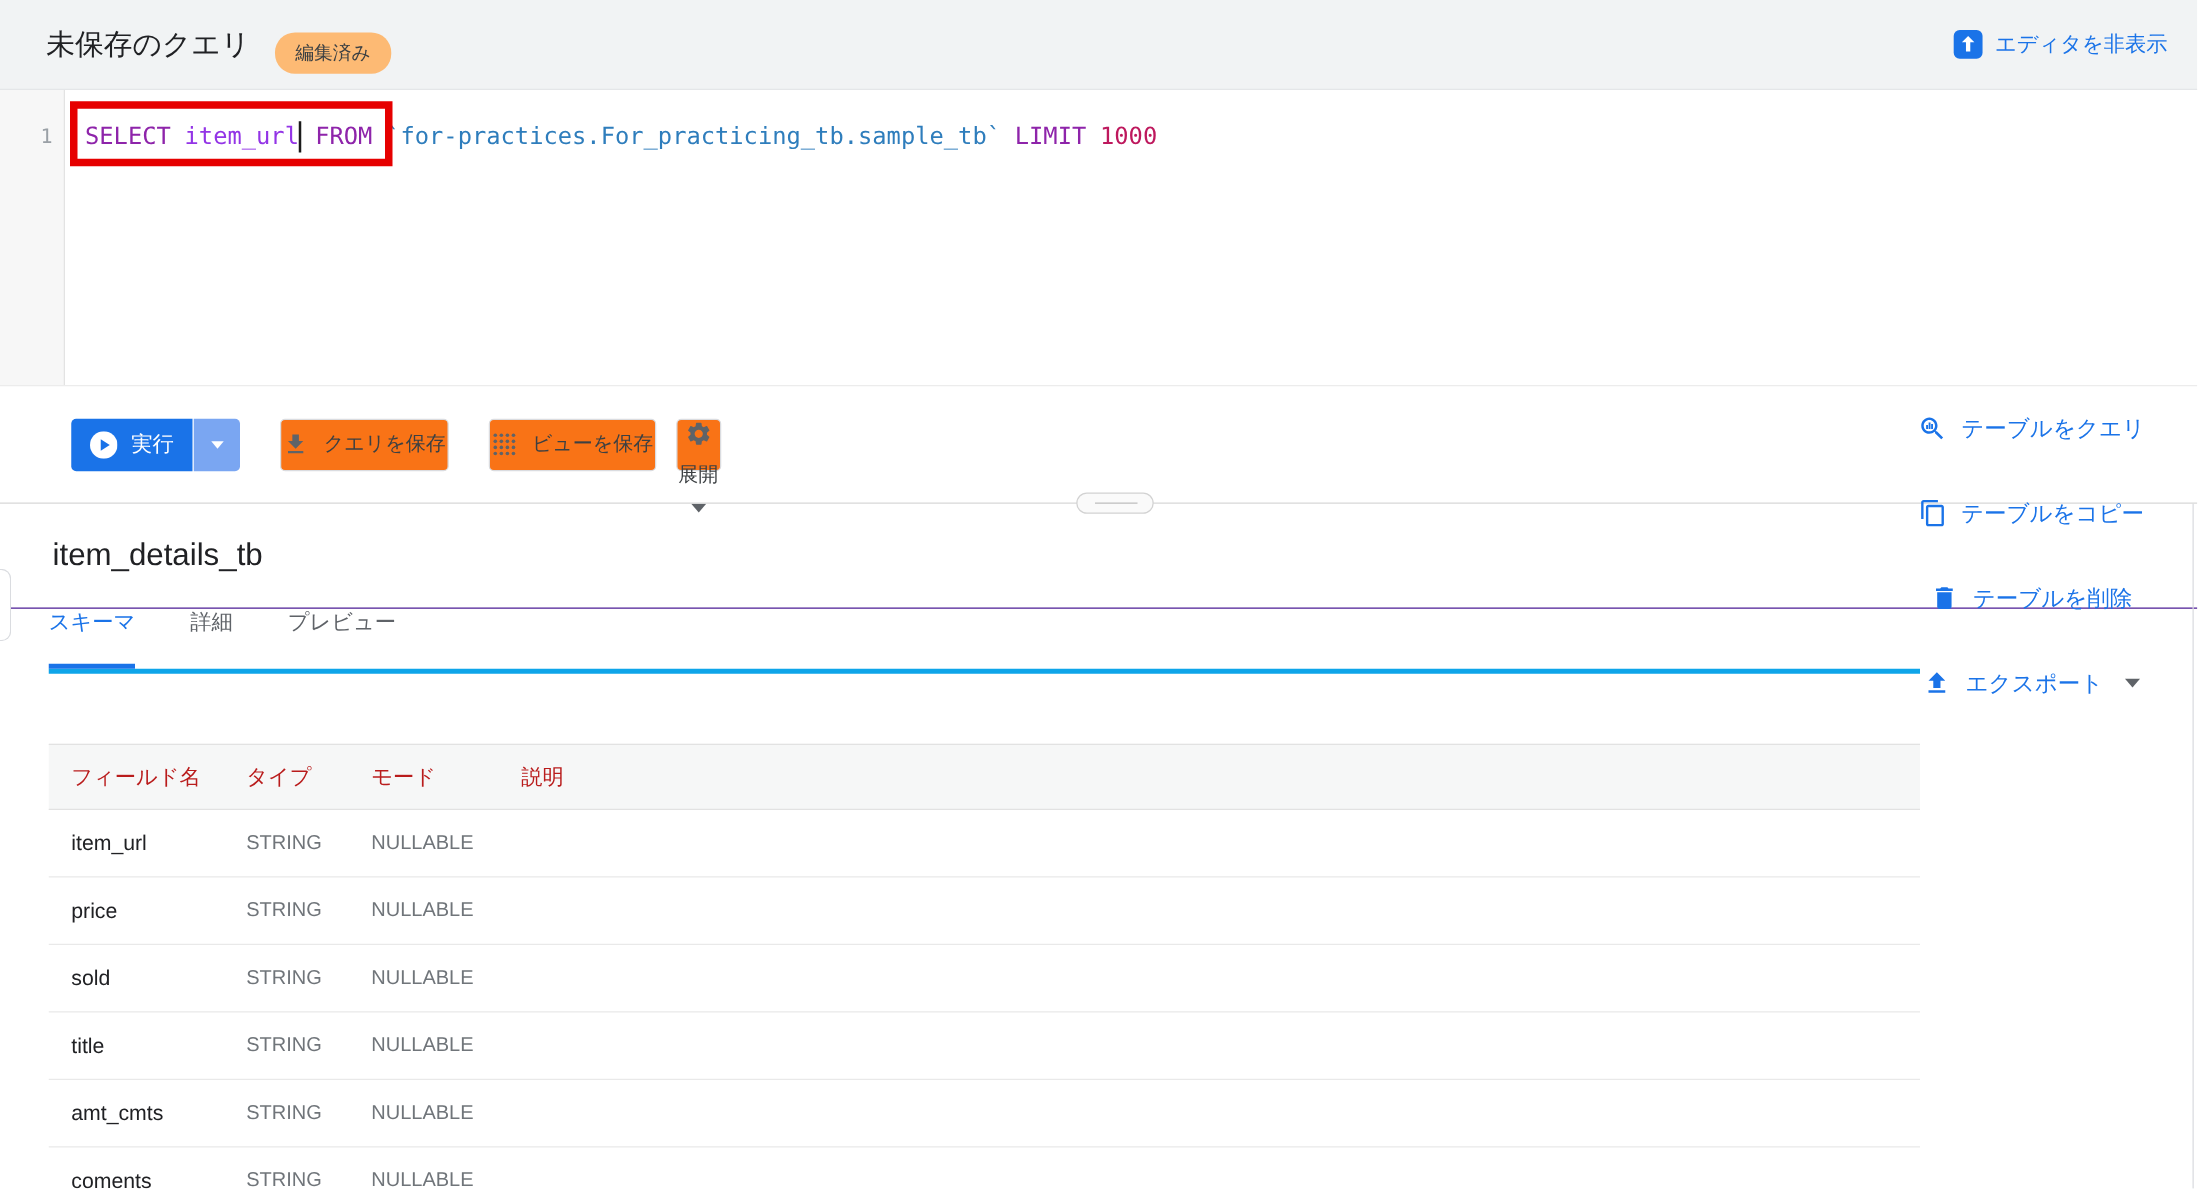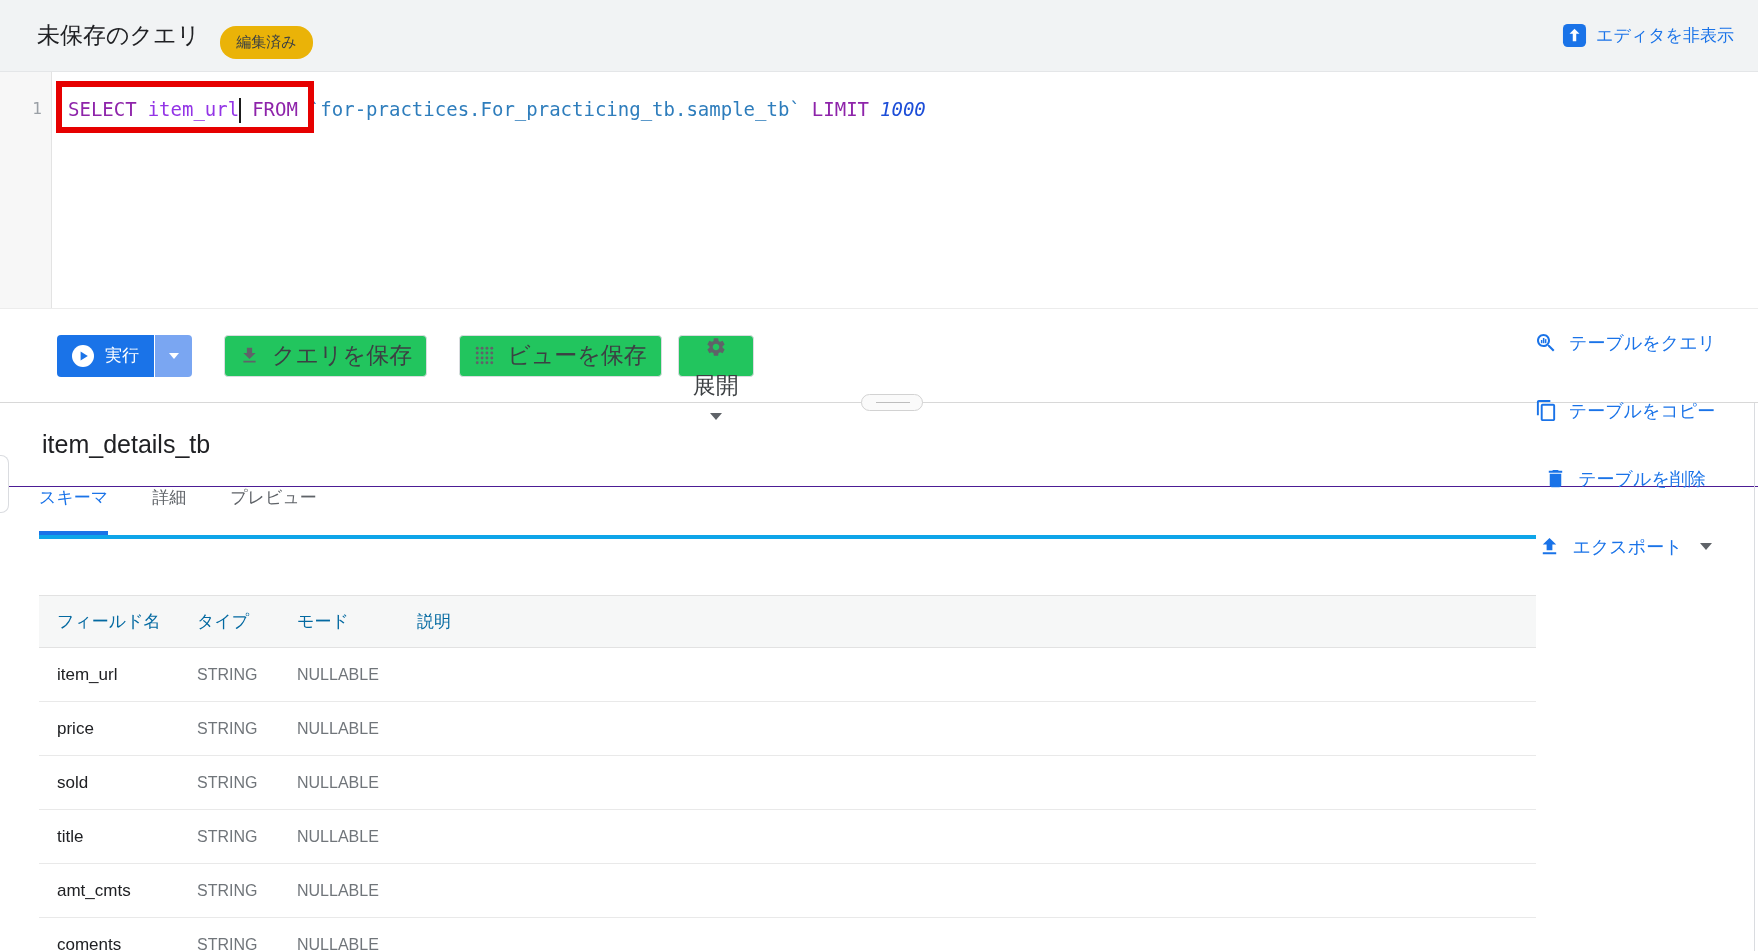--- a/index.html
+++ b/index.html
@@ -4,53 +4,53 @@
 <style>
   * { margin:0; padding:0; box-sizing:border-box; }
   html,body { background:#fff; }
   body { font-family:"Liberation Sans", sans-serif; color:#202124; }
   .app { position:relative; width:1758px; height:951px; overflow:hidden; background:#fff; }
 
   
   .ed-header { position:absolute; top:0; left:0; width:100%; height:72px; background:#f1f3f4;
     border-bottom:1px solid #e4e6e8; display:flex; align-items:center; padding:0 24px 0 37px; }
   .ed-title { font-size:23px; color:#202124; }
-  .ed-badge { margin-left:20px; background:#eab308; border-radius:16px; padding:7px 16px;
+  .ed-badge { margin-left:20px; background:#fdba74; border-radius:16px; padding:7px 16px;
     font-size:15px; color:#3c4043;margin-top:13px; }
   .hide-editor { margin-left:auto; display:flex; align-items:center; gap:9px; color:#1a73e8;
     font-size:17px; cursor:pointer; }
 
   
   .gutter { position:absolute; top:72px; left:0; width:52px; height:236px; background:#f7f7f7;
     border-right:1px solid #e3e3e3; }
   .line-no { position:absolute; top:99px; left:0; width:42px; text-align:right;
     font-family:"DejaVu Sans Mono", monospace; font-size:16px; color:#9aa0a6; }
   .editor-bottom-line { position:absolute; top:308px; left:0; width:100%; height:1px; background:#ececec; }
   .code-line { position:absolute; top:95px; left:68px; white-space:nowrap;
     font-family:"DejaVu Sans Mono", monospace; font-size:19px; line-height:28px; }
   .tok { margin-right:11px; }
   .tok-kw { color:#8e24aa; }
   .tok-col { color:#9334e6; margin-right:0; }
   .tok-tbl { color:#2e7dbc; }
-  .tok-num { color:#1d4ed8; margin-right:0;font-style:italic; }
+  .tok-num { color:#be185d; margin-right:0; }
   .cursor { display:inline-block; width:2px; height:25px; background:#1b1b1b;
     vertical-align:middle; margin-right:11px; }
   .red-box { position:absolute; top:81px; left:56px; width:258px; height:52px;
     border:6px solid #e60000; pointer-events:none; }
 
   
   .toolbar { position:absolute; top:308px; left:0; width:100%; height:95px;
     display:flex; align-items:center; padding:0 22px 0 57px; }
   .run-btn { display:flex; align-items:stretch; cursor:pointer; }
   .run-main { background:#1a73e8; color:#fff; height:42px; border-radius:4px 0 0 4px;
     display:flex; align-items:center; gap:11px; padding:0 15px; font-size:17px; }
   .run-caret { width:37px; height:42px; background:#7aa6f2; border-radius:0 4px 4px 0;
     margin-left:1px; display:flex; align-items:center; justify-content:center; }
-  .btn { height:42px; background:#22c55e; border:1px solid #dadce0; border-radius:4px;
-    display:flex; align-items:center; gap:12px; padding:0 14px; font-size:23px; color:#3c4043;
+  .btn { height:42px; background:#f97316; border:1px solid #dadce0; border-radius:4px;
+    display:flex; align-items:center; gap:12px; padding:0 1px; font-size:16px; color:#3c4043;
     cursor:pointer; }
   .btn.ml { margin-left:32px; }
   .btn.ml-sm { margin-left:16px;flex-direction:column; }
   .caret { width:0; height:0; border-left:6px solid transparent; border-right:6px solid transparent;
     border-top:7px solid #5f6368; }
   .caret.white { border-top-color:#fff; border-left-width:5px; border-right-width:5px; border-top-width:6px; }
   .toolbar-msg { margin-left:auto; display:flex; align-items:center; gap:18px; }
   .msg-text { color:#1e8e3e; font-size:17px; }
 
   
@@ -71,21 +71,21 @@
     border:1px solid #dadce0; border-left:none; border-radius:0 8px 8px 0; cursor:pointer; }
 
   .tabs { position:absolute; top:459px; left:39px; width:1497px; height:80px;
     display:flex; border-bottom:4px solid #0ea5e9; }
   .tab { display:flex; align-items:center; height:100%; font-size:17px; color:#5f6368;
     margin-right:44px; cursor:pointer; border-bottom:4px solid transparent; padding-top:4px; }
   .tab.active { color:#1a73e8; border-bottom-color:#1a73e8; }
 
   .schema-table { position:absolute; top:595px; left:39px; width:1497px; }
   .thead { height:53px; background:#f6f7f7; border-top:1px solid #e2e2e2; border-bottom:1px solid #e2e2e2;
-    display:flex; align-items:center; font-size:17px; color:#0369a1; }
+    display:flex; align-items:center; font-size:17px; color:#b91c1c; }
   .trow { height:54px; display:flex; align-items:center; border-bottom:1px solid #e9e9e9; font-size:17px; }
   .c-field { width:158px; padding-left:18px; }
   .c-type  { width:100px; }
   .c-mode  { width:120px; }
   .c-desc  { flex:1; }
   .trow .c-field { color:#202124; }
   .trow .c-type, .trow .c-mode { color:#70757a; font-size:16px; }
 
   .right-edge { position:absolute; top:403px; right:3px; width:1px; height:548px; background:#dadce0; }
 

